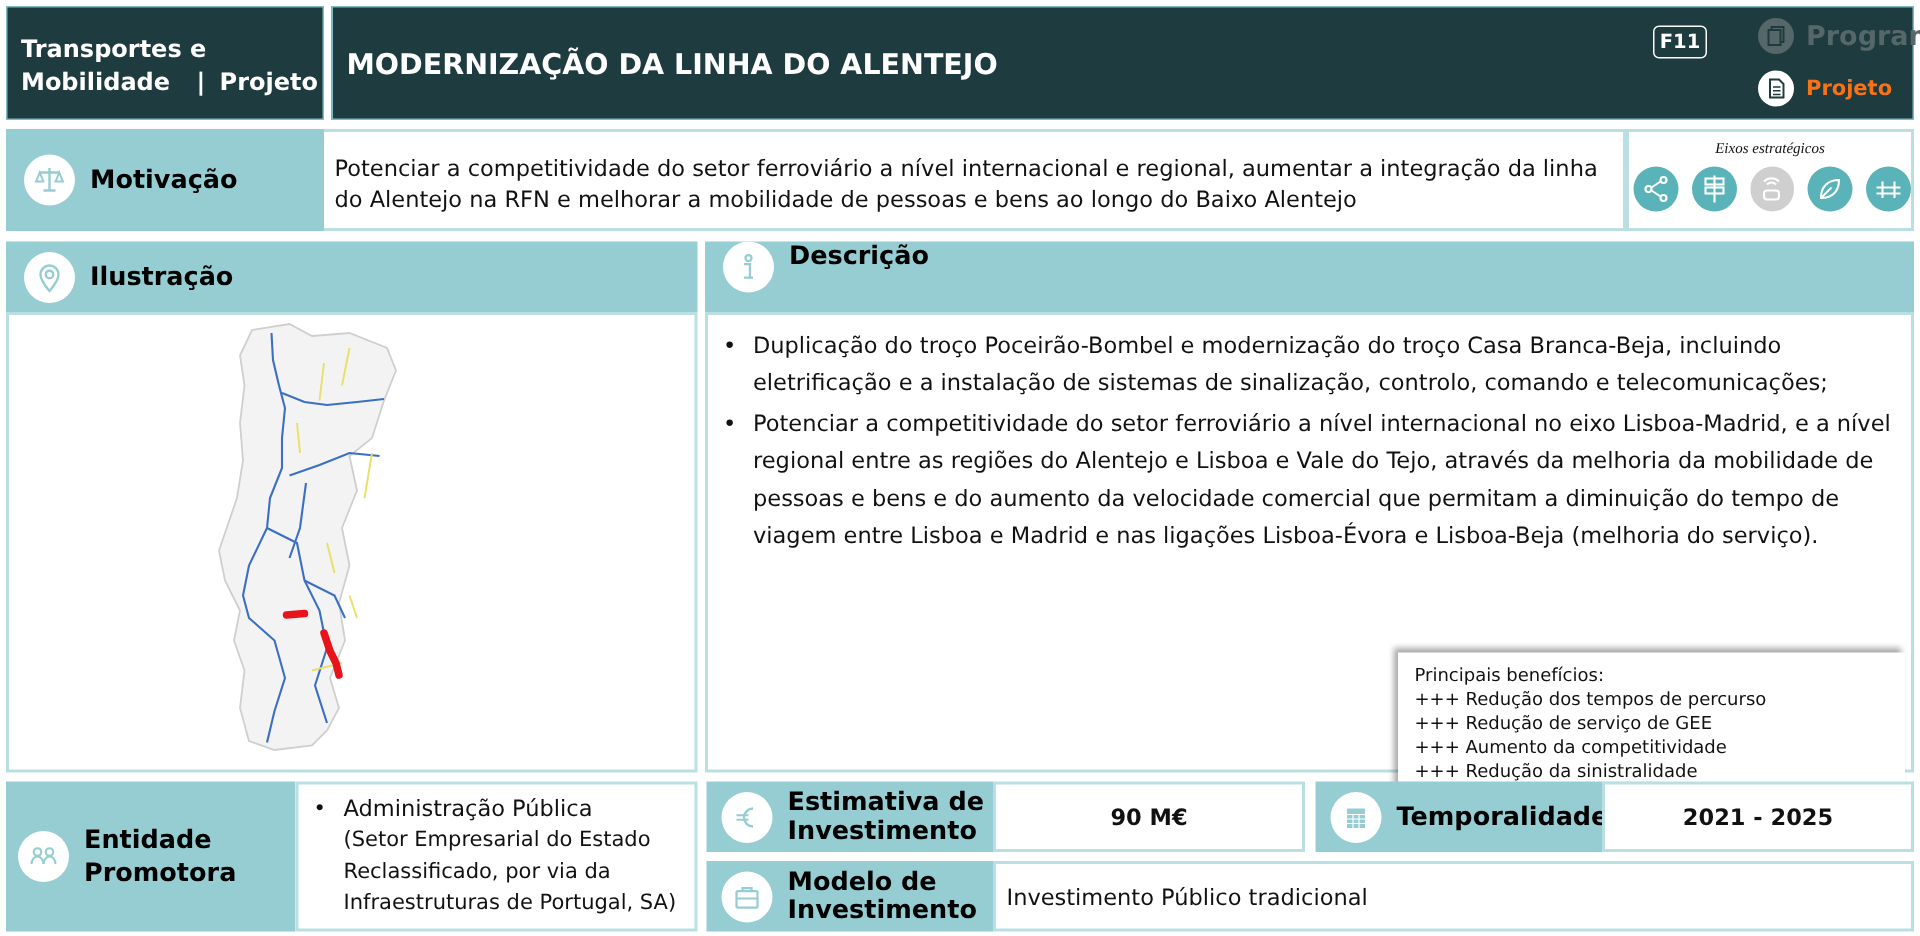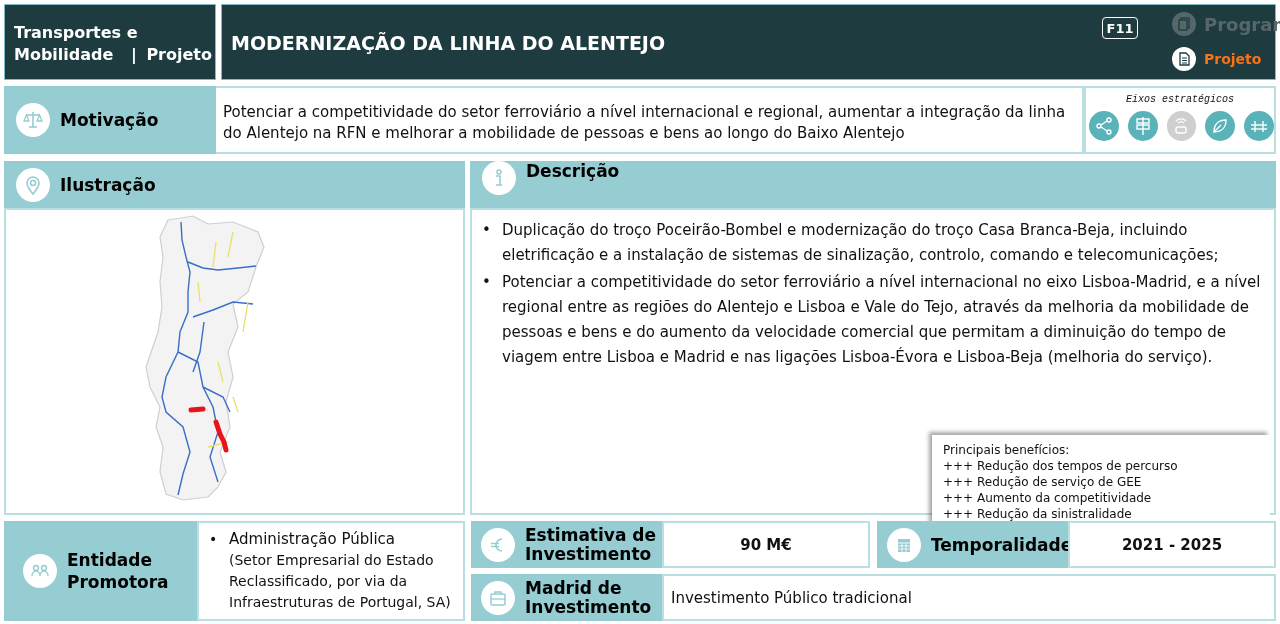--- a/index.html
+++ b/index.html
@@ -65,21 +65,21 @@
         <path d="M15 12l2.5-6 2.5 6z" fill="none" stroke="#95cdd2" stroke-width="1.3"></path>
         <line x1="7" y1="18" x2="15" y2="18" stroke="#95cdd2" stroke-width="1.6"></line>
       </svg>
   </div>
   <span class="teal-label">Motivação</span>
 </div>
 <div class="abs box" style="left:216px;top:86px;width:868px;height:68px;padding:14px 0 0 7px;font-size:15px;line-height:21px;border-left:none;">
   <span>Potenciar a competitividade do setor ferroviário a nível internacional e regional, aumentar a integração da linha do Alentejo na RFN e melhorar a mobilidade de pessoas e bens ao longo do Baixo Alentejo</span>
 </div>
 <div class="abs box" style="left:1084px;top:86px;width:192px;height:68px;">
-  <div style="text-align:center;font-size:10px;font-style:italic;margin-top:6px;font-family:Liberation Mono, monospace;">Eixos estratégicos</div>
+  <div style="text-align:center;font-size:10px;font-style:italic;margin-top:6px;font-family:Liberation Serif, serif;">Eixos estratégicos</div>
   <div style="display:flex;gap:9px;margin:6px 0 0 3px;">
     <div class="axis-icon">
       <svg viewBox="0 0 20 20">
           <circle cx="15" cy="4" r="2" fill="none" stroke="#fff" stroke-width="1.4"></circle>
           <circle cx="5" cy="10" r="2" fill="none" stroke="#fff" stroke-width="1.4"></circle>
           <circle cx="15" cy="16" r="2" fill="none" stroke="#fff" stroke-width="1.4"></circle>
           <line x1="7" y1="9" x2="13" y2="5" stroke="#fff" stroke-width="1.4"></line>
           <line x1="7" y1="11" x2="13" y2="15" stroke="#fff" stroke-width="1.4"></line>
         </svg>
     </div>
@@ -154,21 +154,21 @@
   </ul>
 </div>
 <div class="abs" style="left:932px;top:420px;width:338px;height:92px;background:#fff;box-shadow:-3px -3px 4px rgba(0,0,0,0.35);padding:7px 0 0 11px;font-size:12px;line-height:16px;margin-top:15px;">
   <div>Principais benefícios:</div>
   <div>+++ Redução dos tempos de percurso</div>
   <div>+++ Redução de serviço de GEE</div>
   <div>+++ Aumento da competitividade</div>
   <div>+++ Redução da sinistralidade</div>
 </div>
 
-<div class="abs teal" style="left:4px;top:521px;width:193px;height:100px;display:flex;align-items:center;padding-left:19px;gap:10px;">
+<div class="abs teal" style="left:4px;top:521px;width:193px;height:100px;display:flex;align-items:center;padding-left:8px;gap:10px;">
   <div class="circle">
     <svg viewBox="0 0 22 22">
         <circle cx="7" cy="8" r="2.5" fill="none" stroke="#95cdd2" stroke-width="1.4"></circle>
         <circle cx="15" cy="8" r="2.5" fill="none" stroke="#95cdd2" stroke-width="1.4"></circle>
         <path d="M3 16c0-3 2-5 4-5s4 2 4 5M11 16c0-3 2-5 4-5s4 2 4 5" fill="none" stroke="#95cdd2" stroke-width="1.4"></path>
       </svg>
   </div>
   <div class="teal-label" style="line-height:22px;">
     <div>Entidade</div>
     <div>Promotora</div>
@@ -221,19 +221,19 @@
 
 <div class="abs teal" style="left:471px;top:574px;width:191px;height:47px;display:flex;align-items:center;padding-left:10px;gap:10px;">
   <div class="circle">
     <svg viewBox="0 0 22 22">
         <rect x="4" y="7" width="14" height="11" rx="1" fill="none" stroke="#95cdd2" stroke-width="1.5"></rect>
         <path d="M8 7V5h6v2" fill="none" stroke="#95cdd2" stroke-width="1.5"></path>
         <line x1="4" y1="12" x2="18" y2="12" stroke="#95cdd2" stroke-width="1.3"></line>
       </svg>
   </div>
   <div class="teal-label" style="line-height:19px;">
-    <div>Madrid de</div>
+    <div>Modelo de</div>
     <div>Investimento</div>
   </div>
 </div>
 <div class="abs box" style="left:662px;top:574px;width:614px;height:47px;display:flex;align-items:center;padding-left:7px;font-size:15px;">
   <span>Investimento Público tradicional</span>
 </div>
 
 </body></html>

